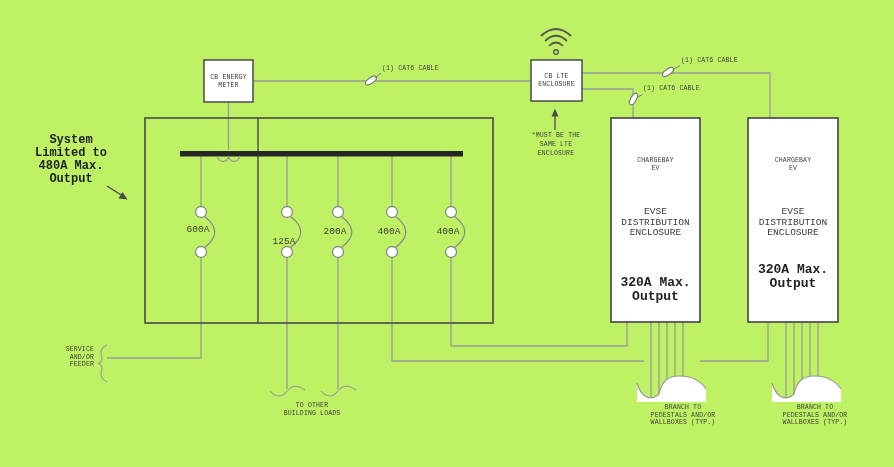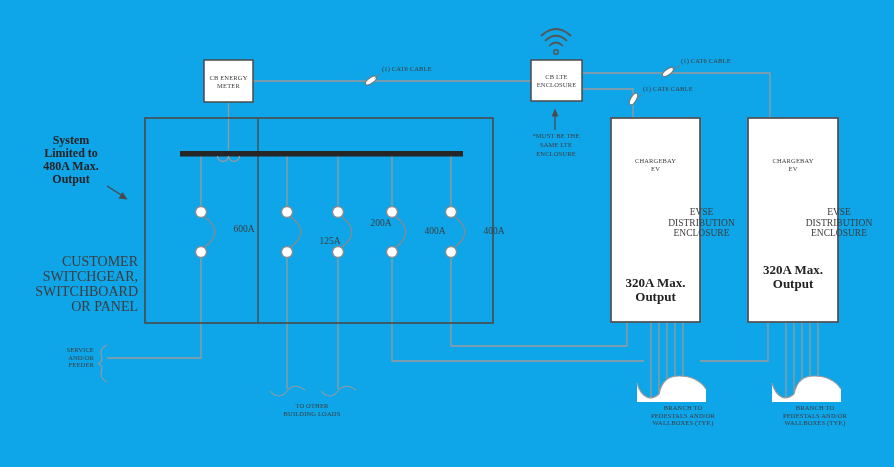--- a/index.html
+++ b/index.html
@@ -1,23 +1,23 @@
 <!DOCTYPE html>
 <html><head>
 <meta charset="utf-8">
 <style>
   html,body{margin:0;padding:0;background:#fff;}
   .canvas{
-    position:relative;width:894px;height:467px;background:#0ea5e9;overflow:hidden;
-    font-family:Liberation Serif, serif;color:#3d3d3d;
+    position:relative;width:894px;height:467px;background:#bef264;overflow:hidden;
+    font-family:Liberation Mono, monospace;color:#3d3d3d;
   }
   .canvas svg{position:absolute;left:0;top:0;}
   .lbl{position:absolute;white-space:pre-line;line-height:1.18;}
   .tiny{font-size:6.5px;letter-spacing:.15px;}
-  .small{font-size:9.5px;padding-left:46px;}
+  .small{font-size:9.5px;}
   .c{text-align:center;}
   .r{text-align:right;}
   .bold{font-weight:bold;color:#222;}
   .nowrap{white-space:nowrap;}
 </style>
 </head>
 <body>
 
 <div class="canvas">
 
@@ -104,24 +104,20 @@
       <path d="M541.5,35.5 Q556,22.5 570.5,35.5"></path>
       <circle cx="556" cy="52" r="2.3" stroke-width="1.4"></circle>
     </g>
   </svg>
 
   <div class="lbl c bold" style="left:18px;top:134px;width:106px;font-size:12px;line-height:1.08;">System
 Limited to
 480A Max.
 Output</div>
 
-  <div class="lbl r" style="left:8px;top:255px;width:130px;font-size:14px;line-height:1.07;">CUSTOMER
-SWITCHGEAR,
-SWITCHBOARD
-OR PANEL</div>
 
   <div class="lbl r tiny" style="left:38px;top:346px;width:56px;">SERVICE
 AND/OR
 FEEDER</div>
 
   <div class="lbl c tiny" style="left:272px;top:402px;width:80px;">TO OTHER
 BUILDING LOADS</div>
 
   <div class="lbl c tiny" style="left:204px;top:74px;width:49px;">CB ENERGY
 METER</div>
@@ -132,21 +128,21 @@
   <div class="lbl c tiny" style="left:516px;top:132px;width:80px;line-height:1.38;">*MUST BE THE
 SAME LTE
 ENCLOSURE</div>
 
   <div class="lbl tiny nowrap" style="left:382px;top:65px;">(1) CAT6 CABLE</div>
   <div class="lbl tiny nowrap" style="left:681px;top:57px;">(1) CAT6 CABLE</div>
   <div class="lbl tiny nowrap" style="left:643px;top:85px;">(1) CAT6 CABLE</div>
 
   <div class="lbl c small" style="left:176px;top:224px;width:44px;">600A</div>
   <div class="lbl c small" style="left:262px;top:236px;width:44px;">125A</div>
-  <div class="lbl c small" style="left:313px;top:218px;width:44px;">200A</div>
+  <div class="lbl c small" style="left:313px;top:226px;width:44px;">200A</div>
   <div class="lbl c small" style="left:367px;top:226px;width:44px;">400A</div>
   <div class="lbl c small" style="left:426px;top:226px;width:44px;">400A</div>
 
   <div class="lbl c tiny" style="left:611px;top:157px;width:89px;">CHARGEBAY
 EV</div>
   <div class="lbl c small" style="left:611px;top:207px;width:89px;line-height:1.12;">EVSE
 DISTRIBUTION
 ENCLOSURE</div>
   <div class="lbl c bold" style="left:611px;top:276px;width:89px;font-size:13px;line-height:1.05;">320A Max.
 Output</div>

